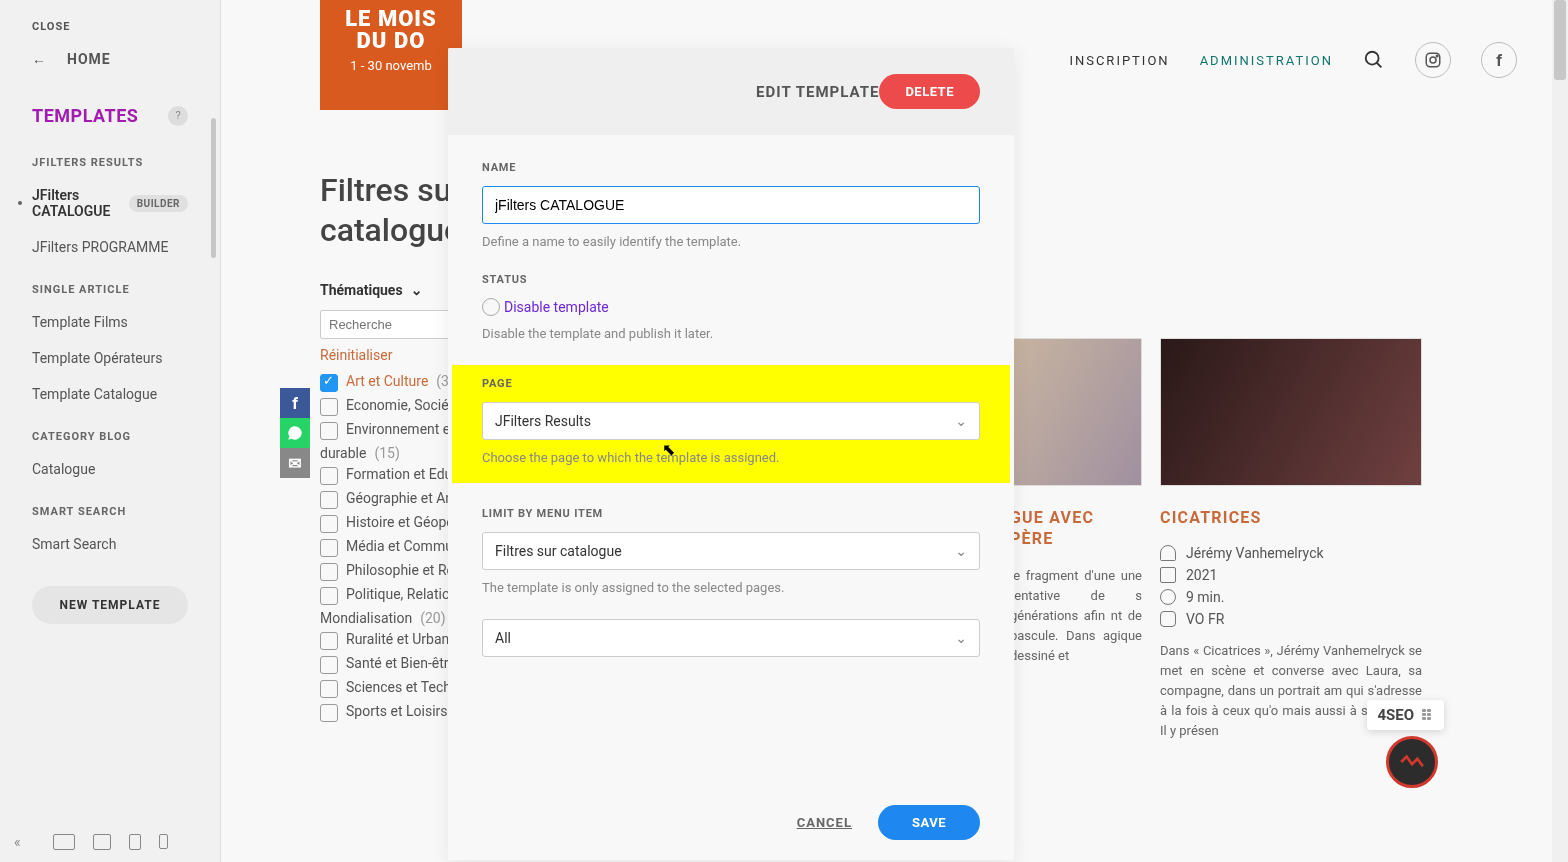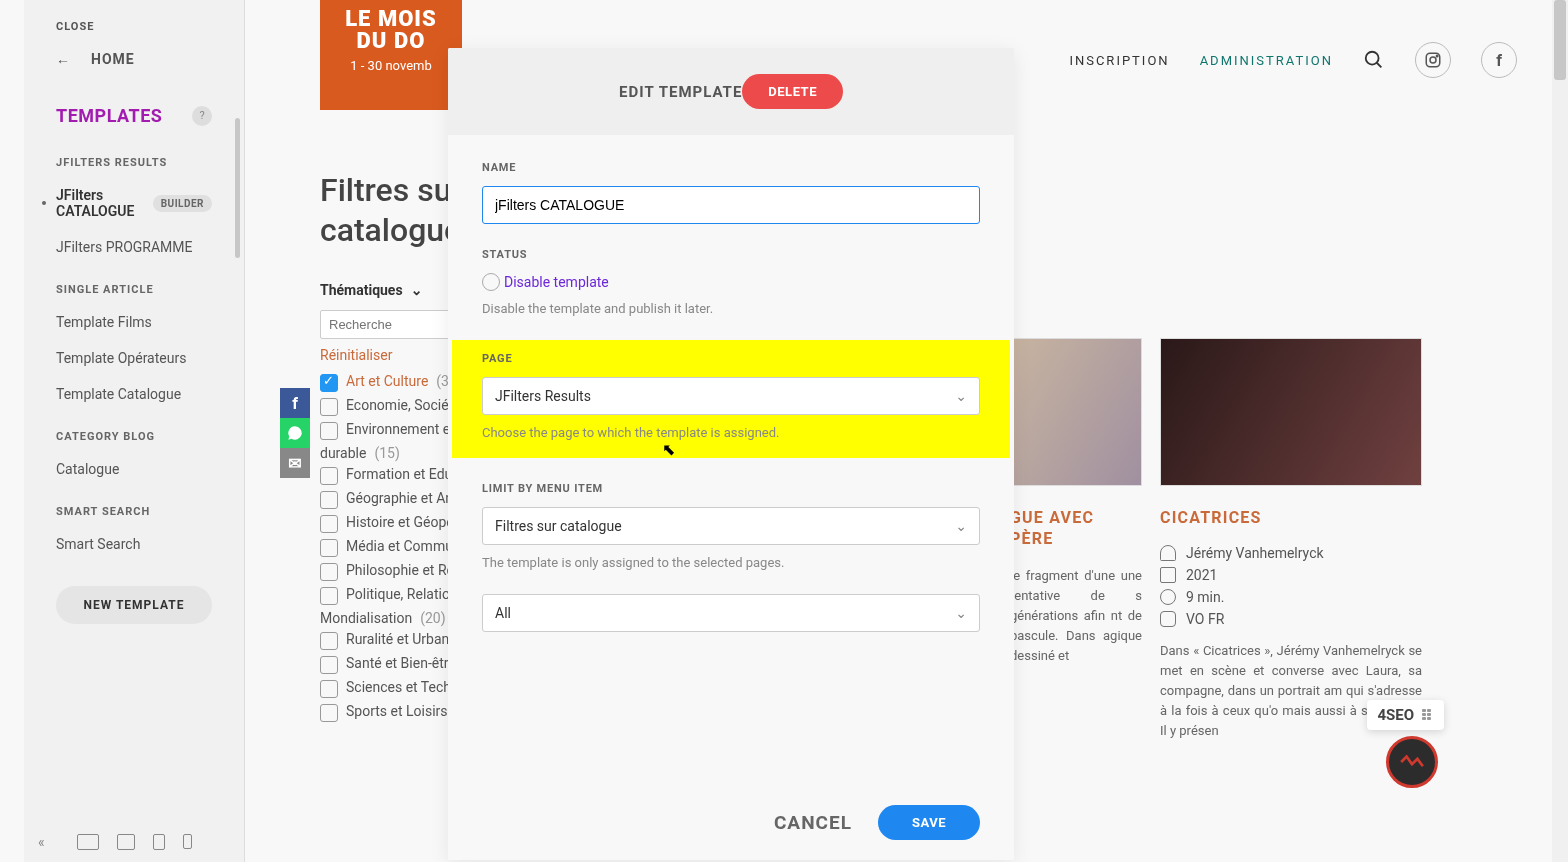--- a/index.html
+++ b/index.html
@@ -1,19 +1,19 @@
 <!DOCTYPE html>
 <html><head>
 <meta charset="utf-8">
 <style>
 * { box-sizing: border-box; margin: 0; padding: 0; }
 body { font-family: -apple-system, BlinkMacSystemFont, "Segoe UI", Roboto, sans-serif; background: #f8f8f8; color: #333; overflow: hidden; width: 1568px; height: 862px; position: relative; }
 
 
-.sidebar { position: absolute; left: 0; top: 0; width: 221px; height: 100%; background: #f1f1f1; padding: 20px 0 0 0; border-right: 1px solid #ddd; margin-left: 24px; }
+.sidebar { position: absolute; left: 0; top: 0; width: 221px; height: 100%; background: #f1f1f1; padding: 20px 0 0 0; border-right: 1px solid #ddd; }
 .close-row { padding: 0 32px; font-size: 11px; font-weight: 700; letter-spacing: 1px; color: #555; }
 .home-row { padding: 18px 32px; display: flex; align-items: center; gap: 20px; font-size: 14px; font-weight: 700; letter-spacing: 1px; color: #555; cursor: pointer; }
 .templates-head { padding: 20px 32px 12px 32px; display: flex; justify-content: space-between; align-items: center; }
 .templates-head h2 { font-size: 18px; font-weight: 700; color: #a21caf; letter-spacing: 0.5px; }
 .help-dot { width: 20px; height: 20px; border-radius: 50%; background: #ddd; color: #888; font-size: 11px; display: flex; align-items: center; justify-content: center; }
 .section-label { padding: 18px 32px 8px 32px; font-size: 11px; font-weight: 700; letter-spacing: 1px; color: #666; }
 .nav-item { padding: 10px 32px; font-size: 14px; color: #555; cursor: pointer; display: flex; align-items: center; justify-content: space-between; }
 .nav-item.active { color: #333; font-weight: 600; position: relative; }
 .nav-item.active::before { content:""; position:absolute; left:18px; top:50%; width:4px; height:4px; background:#666; border-radius:50%; transform:translateY(-50%); }
 .builder-badge { background: #e0e0e0; color: #666; font-size: 10px; font-weight: 700; letter-spacing: 0.5px; padding: 3px 8px; border-radius: 10px; }
@@ -61,36 +61,36 @@
 .card .desc { font-size: 13px; color: #666; margin-top: 14px; text-align: justify; line-height: 1.55; }
 .card.c1 { left: 730px; width: 132px; }
 .card.c1 .img { background: linear-gradient(120deg,#c8b4a0,#a090a0); }
 .card.c2 { left: 880px; width: 262px; }
 .card.c2 .img { background: linear-gradient(120deg,#2a1818,#704040); }
 .ic { width: 16px; height: 16px; border: 1.5px solid #777; border-radius: 3px; flex-shrink: 0; }
 .ic.person{border-radius:55% 55% 10% 10%;} .ic.cal{border-radius:2px;} .ic.clock{border-radius:50%;} .ic.chat{border-radius:4px;}
 
 
 .modal { position: absolute; left: 448px; top: 48px; width: 566px; height: 812px; background: #f2f2f2; border-radius: 2px; box-shadow: 0 4px 20px rgba(0,0,0,0.08); overflow: hidden; }
-.modal-head { display: flex; justify-content: center; align-items: center; padding: 26px 34px; background: #efefef; }
+.modal-head { display: flex; justify-content: flex-end; align-items: center; padding: 26px 34px; background: #efefef; }
 .modal-head h3 { font-size: 15px; font-weight: 700; letter-spacing: 1px; color: #555; }
 .delete-btn { background: #ed4b4b; color: #fff; border-radius: 22px; padding: 10px 26px; font-size: 13px; font-weight: 700; letter-spacing: 0.5px; cursor: pointer; }
 .modal-body { padding: 26px 34px 80px 34px; background: #f8f8f8; height: calc(100% - 80px); overflow: hidden; position:relative; }
 .form-group { margin-bottom: 24px; }
 .form-group label { display: block; font-size: 11px; font-weight: 700; letter-spacing: 0.8px; color: #666; margin-bottom: 12px; }
 .form-group input.txt, .form-group .select { width: 100%; padding: 10px 12px; border: 1px solid #ccc; border-radius: 3px; font-size: 14px; background: #fff; }
 .form-group input.txt.focused { border-color: #1e87f0; }
 .form-group .hint { font-size: 13px; color: #888; margin-top: 10px; }
 .form-group.hl { background: #ffff00; margin-left: -30px; margin-right: -30px; padding: 12px 30px 18px 30px; }
 .radio-row { display: flex; gap: 4px; align-items: center; font-size: 14px; color: #6d28d9; }
 .radio-dot { width: 18px; height: 18px; border: 1.5px solid #aaa; border-radius: 50%; }
 .select { display: flex; justify-content: space-between; align-items: center; cursor: pointer; }
 .select .chev { color: #888; }
 .modal-foot { position: absolute; bottom: 0; left: 0; right: 0; padding: 20px 34px; display: flex; justify-content: flex-end; gap: 26px; align-items: center; background: #f8f8f8; }
-.cancel-btn { font-size: 19px; font-weight: 700; letter-spacing: 1px; color: #666; cursor: pointer; }
+.cancel-btn { font-size: 13px; font-weight: 700; letter-spacing: 1px; color: #666; cursor: pointer; text-decoration: underline; }
 .save-btn { background: #1e87f0; color: #fff; border-radius: 22px; padding: 10px 34px; font-size: 13px; font-weight: 700; letter-spacing: 0.5px; cursor: pointer; }
 .cursor-ptr { position: absolute; left: 662px; top: 440px; font-size: 16px; color: #000; pointer-events: none; z-index: 50; }
 
 
 .badge-4seo { position: absolute; right: 124px; top: 700px; background: #fff; box-shadow: 0 2px 8px rgba(0,0,0,0.15); padding: 6px 10px; font-size: 15px; font-weight: 700; color: #444; border-radius: 4px; display:flex; gap:8px; align-items:center; }
 .grip { width: 12px; height: 12px; display: grid; grid-template-columns: repeat(2,4px); grid-template-rows: repeat(3,3px); gap:1px; }
 .grip i { background:#999; border-radius:1px; }
 .fab { position: absolute; right: 130px; top: 736px; width: 52px; height: 52px; border-radius: 50%; background: #2c2c2c; border: 3px solid #d0392e; display: flex; align-items: center; justify-content: center; color: #d0392e; font-size: 24px; }
 .access-badge { position: absolute; left: 290px; bottom: 10px; width: 26px; height: 26px; background: #e8a33d; border-radius: 4px; color:#fff; display:flex; align-items:center; justify-content:center; font-size:16px; }
 .lock-badge { position: absolute; left: 290px; bottom: 50px; width: 26px; height: 26px; color: #e8a33d; font-size: 20px; display:flex;align-items:center;justify-content:center; }
@@ -283,20 +283,21 @@
 
 <div class="modal">
   <div class="modal-head">
     <h3>EDIT TEMPLATE</h3>
     <div class="delete-btn">DELETE</div>
   </div>
   <div class="modal-body">
     <div class="form-group">
       <label>NAME</label>
       <input class="txt focused" value="jFilters CATALOGUE" style="">
+      <div class="hint">Define a name to easily identify the template.</div>
     </div>
     <div class="form-group">
       <label>STATUS</label>
       <div class="radio-row">
         <div class="radio-dot"></div>
         <span>Disable template</span>
       </div>
       <div class="hint">Disable the template and publish it later.</div>
     </div>
     <div class="form-group hl">

